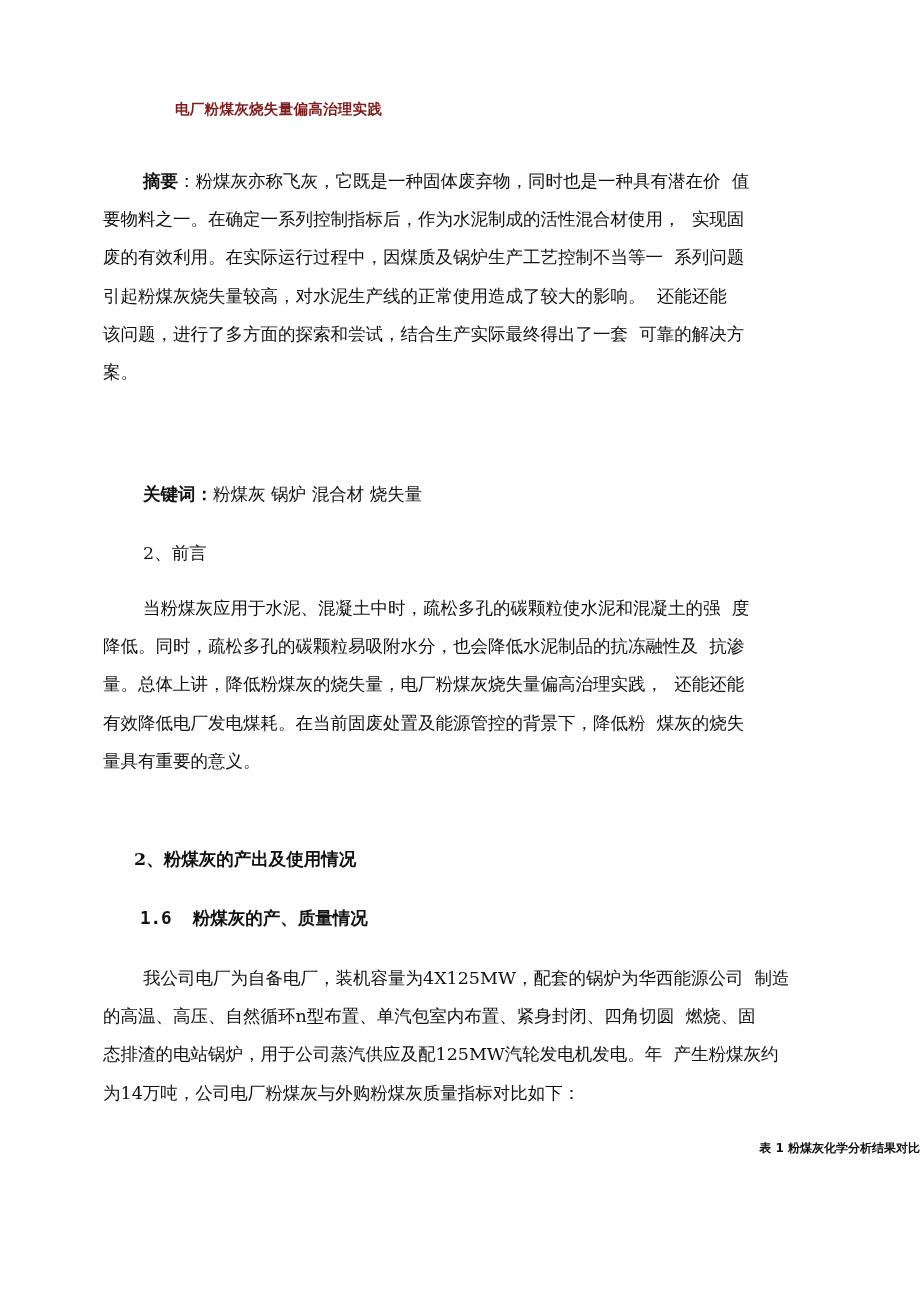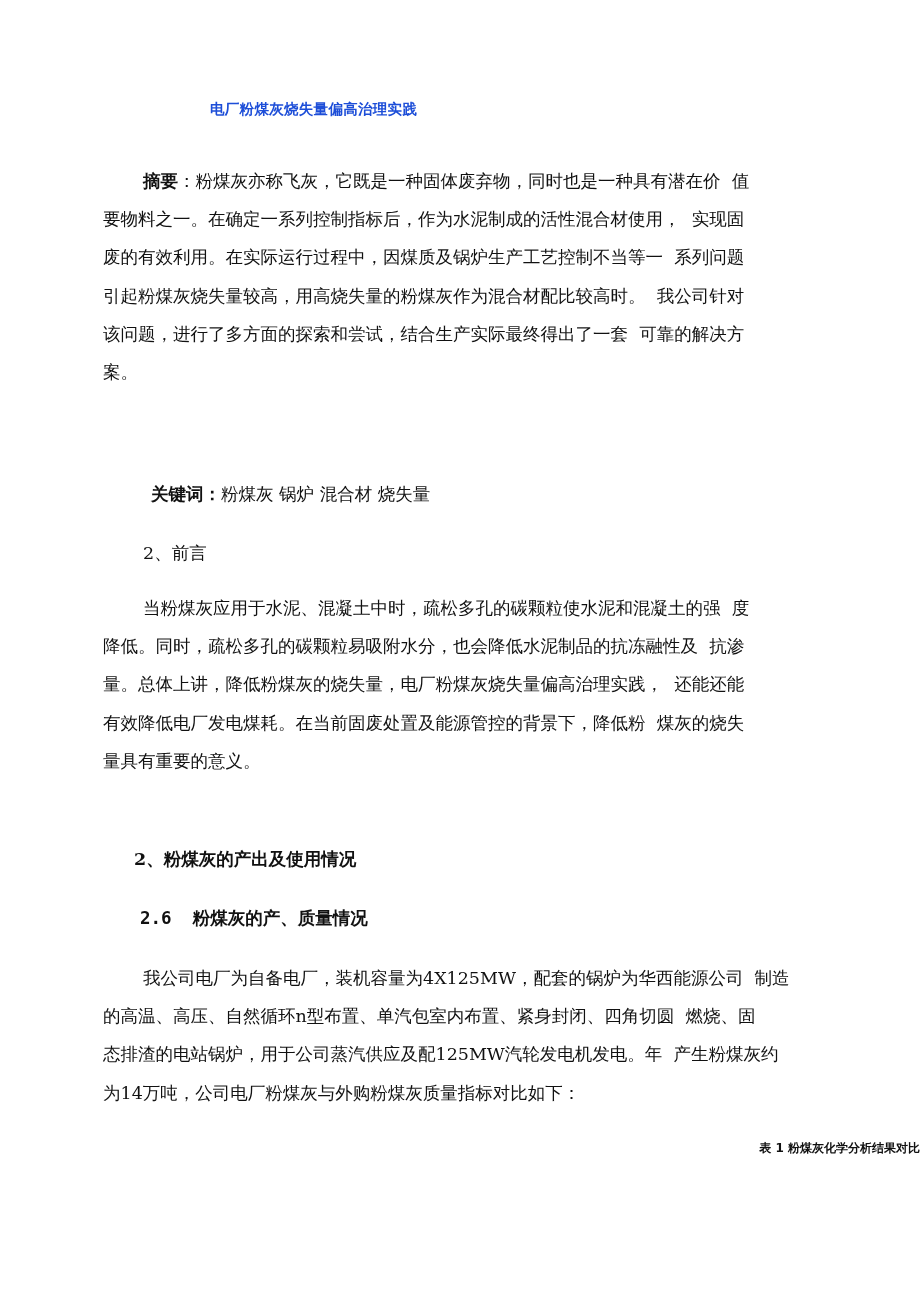--- a/index.html
+++ b/index.html
@@ -22,22 +22,21 @@
       height: 1301px;
     }
     .title {
       position: absolute;
       left: 175px;
       top: 100px;
       font-family: "DejaVu Sans", "Liberation Sans", sans-serif;
       font-weight: bold;
       font-size: 14.5px;
       letter-spacing: 0.3px;
-      color: #1d4ed8;
-      margin-left: 35px;
+      color: #7f1d1d;
     }
     .para {
       position: absolute;
       left: 103px;
       width: 720px;
       font-size: 17.5px;
       line-height: 38.2px;
       text-align: justify;
     }
     .line {
@@ -74,40 +73,40 @@
 <body>
 
 <div class="page">
 
   <div class="title">电厂粉煤灰烧失量偏高治理实践</div>
 
   <div class="para" style="top:162px;">
     <span class="line indent"><span class="bold">摘要</span><span>：粉煤灰亦称飞灰，它既是一种固体废弃物，同时也是一种具有潜在价  值</span></span>
     <span class="line">要物料之一。在确定一系列控制指标后，作为水泥制成的活性混合材使用，  实现固</span>
     <span class="line">废的有效利用。在实际运行过程中，因煤质及锅炉生产工艺控制不当等一  系列问题</span>
-    <span class="line">引起粉煤灰烧失量较高，用高烧失量的粉煤灰作为混合材配比较高时。  我公司针对</span>
+    <span class="line">引起粉煤灰烧失量较高，对水泥生产线的正常使用造成了较大的影响。  还能还能</span>
     <span class="line">该问题，进行了多方面的探索和尝试，结合生产实际最终得出了一套  可靠的解决方</span>
     <span class="line">案。</span>
   </div>
 
-  <div class="heading" style="left:151px; top:482px;"><span class="bold">关键词：</span><span>粉煤灰 锅炉 混合材 烧失量</span></div>
+  <div class="heading" style="left:143px; top:482px;"><span class="bold">关键词：</span><span>粉煤灰 锅炉 混合材 烧失量</span></div>
 
   <div class="heading" style="left:143px; top:541px;">2、前言</div>
 
   <div class="para" style="top:589px;">
     <span class="line indent">当粉煤灰应用于水泥、混凝土中时，疏松多孔的碳颗粒使水泥和混凝土的强  度</span>
     <span class="line">降低。同时，疏松多孔的碳颗粒易吸附水分，也会降低水泥制品的抗冻融性及  抗渗</span>
     <span class="line">量。总体上讲，降低粉煤灰的烧失量，电厂粉煤灰烧失量偏高治理实践，  还能还能</span>
     <span class="line">有效降低电厂发电煤耗。在当前固废处置及能源管控的背景下，降低粉  煤灰的烧失</span>
     <span class="line">量具有重要的意义。</span>
   </div>
 
   <div class="heading" style="left:134px; top:847px;font-weight:bold;">2、粉煤灰的产出及使用情况</div>
 
-  <div class="heading bold" style="left:140px; top:906px; font-family:'DejaVu Sans Mono','Liberation Mono',monospace;">2.6  粉煤灰的产、质量情况</div>
+  <div class="heading bold" style="left:140px; top:906px; font-family:'DejaVu Sans Mono','Liberation Mono',monospace;">1.6  粉煤灰的产、质量情况</div>
 
   <div class="para" style="top:959px;">
     <span class="line indent">我公司电厂为自备电厂，装机容量为4X125MW，配套的锅炉为华西能源公司  制造</span>
     <span class="line">的高温、高压、自然循环n型布置、单汽包室内布置、紧身封闭、四角切圆  燃烧、固</span>
     <span class="line">态排渣的电站锅炉，用于公司蒸汽供应及配125MW汽轮发电机发电。年  产生粉煤灰约</span>
     <span class="line">为14万吨，公司电厂粉煤灰与外购粉煤灰质量指标对比如下：</span>
   </div>
 
   <div class="caption" style="top:1140px;">表 1 粉煤灰化学分析结果对比</div>
 

